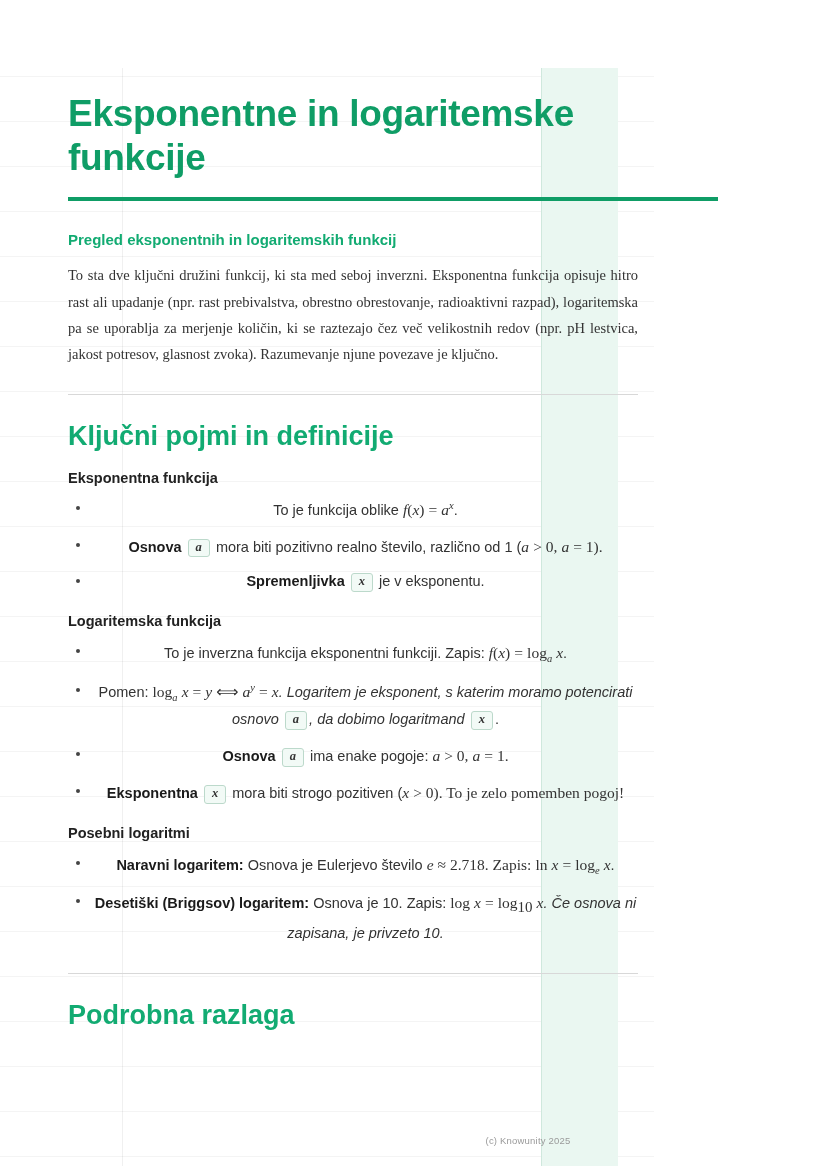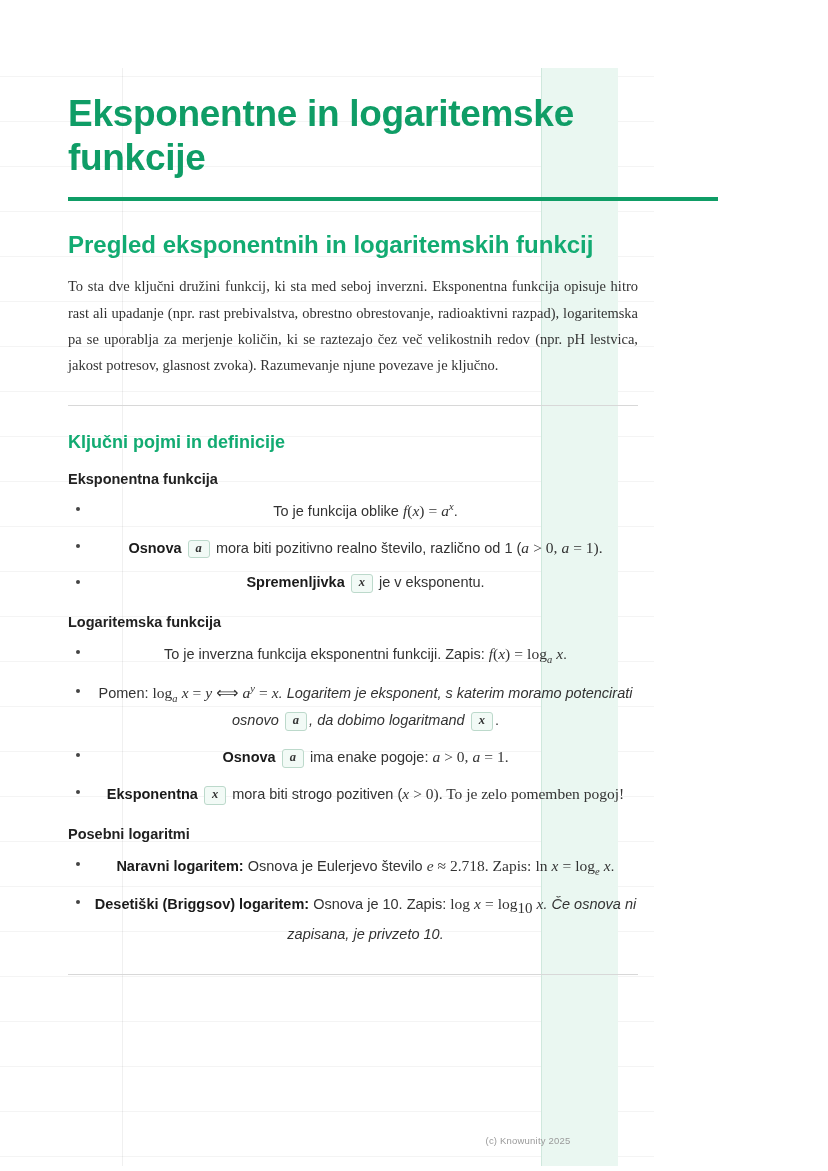--- a/index.html
+++ b/index.html
@@ -85,27 +85,27 @@
   }
 
   .title-rule {
     width: 650px;
     height: 4px;
     background: #0f9d66;
     margin: 0 0 30px 0;
   }
 
   h2.section {
-    font-size: 24px;
+    font-size: 15px;
     font-weight: bold;
     color: #12ab72;
     margin: 0 0 14px 0;
   }
   h2.section.big {
-    font-size: 18px;
+    font-size: 27px;
     margin-top: 6px;
   }
 
   p.body {
     font-size: 14.5px;
     line-height: 1.82;
     text-align: justify;
     margin: 0 0 10px 0;
     color: #333;
     font-family: Liberation Serif, serif;
@@ -317,18 +317,19 @@
         <span class="mr">log</span>
         <span class="m">x</span>
         <span class="mr">=</span>
         <span class="mr">log</span><sub class="m-sub-r">10</sub>
         <span class="m">x</span><span class="ital">. Če osnova ni zapisana, je privzeto 10.</span>
       </li>
     </ul>
 
     <div class="hr"></div>
 
+    <h2 class="section big">Podrobna razlaga</h2>
 
   </div>
 
   <div class="footer-note">(c) Knowunity 2025</div>
 
 </div>
 
 </body></html>

